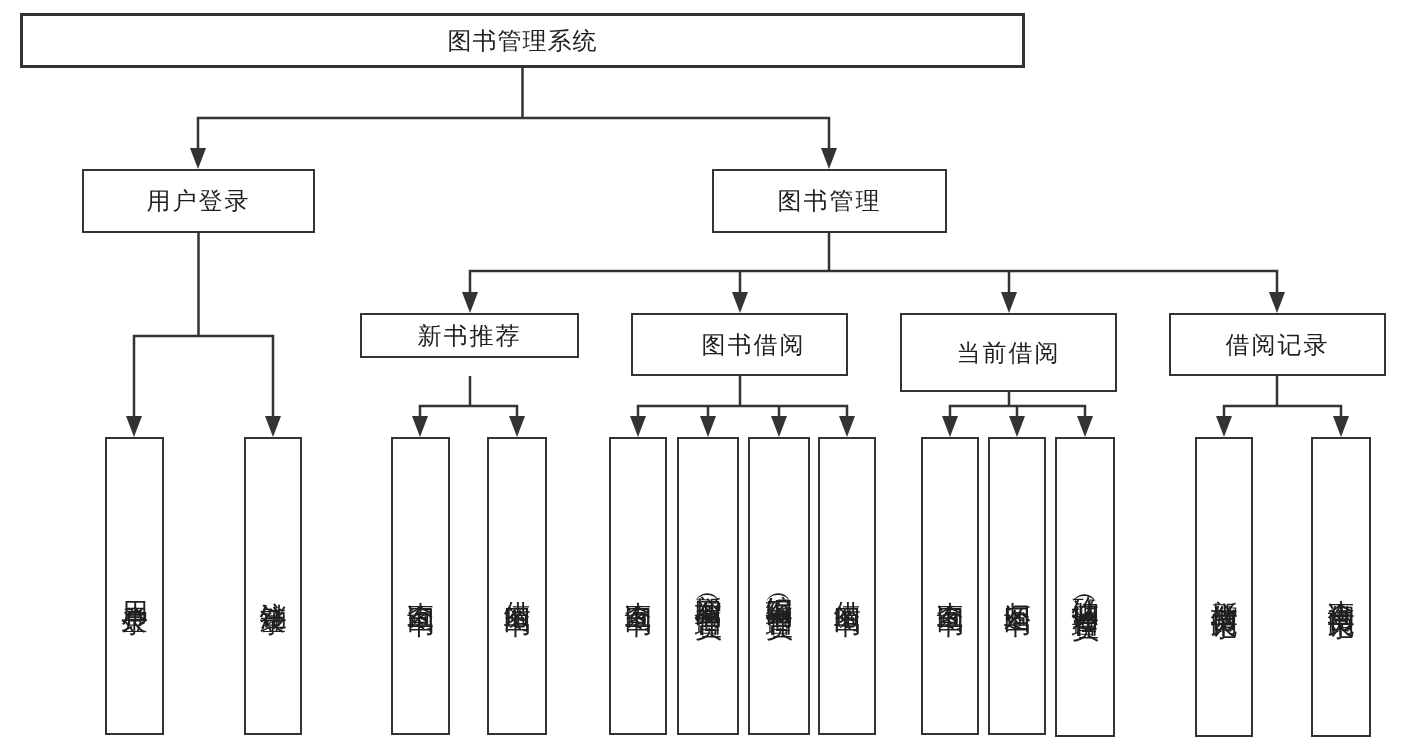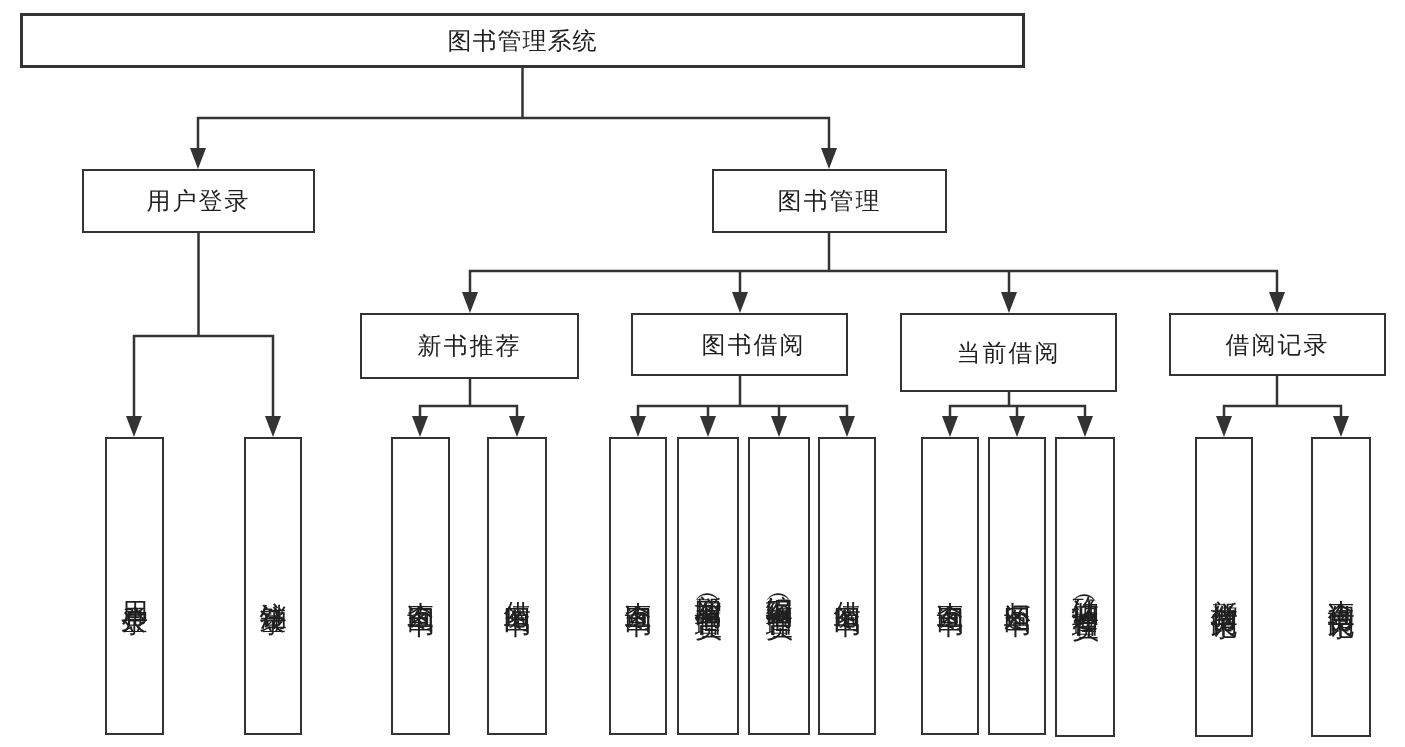--- a/index.html
+++ b/index.html
@@ -97,21 +97,21 @@
     <span class="h-label">图书管理系统</span>
   </div>
 
   <div class="box" style="left:82px; top:169px; width:233px; height:64px;">
     <span class="h-label">用户登录</span>
   </div>
   <div class="box" style="left:712px; top:169px; width:235px; height:64px;">
     <span class="h-label">图书管理</span>
   </div>
 
-  <div class="box" style="left:360px; top:313px; width:219px; height:66px;">
+  <div class="box" style="left:360px; top:313px; width:219px; height:45px;">
     <span class="h-label">新书推荐</span>
   </div>
   <div class="box" style="left:631px; top:313px; width:217px; height:63px;padding-left:28px;">
     <span class="h-label">图书借阅</span>
   </div>
   <div class="box" style="left:900px; top:313px; width:217px; height:79px;">
     <span class="h-label">当前借阅</span>
   </div>
   <div class="box" style="left:1169px; top:313px; width:217px; height:63px;align-items:center;">
     <span class="h-label">借阅记录</span>

